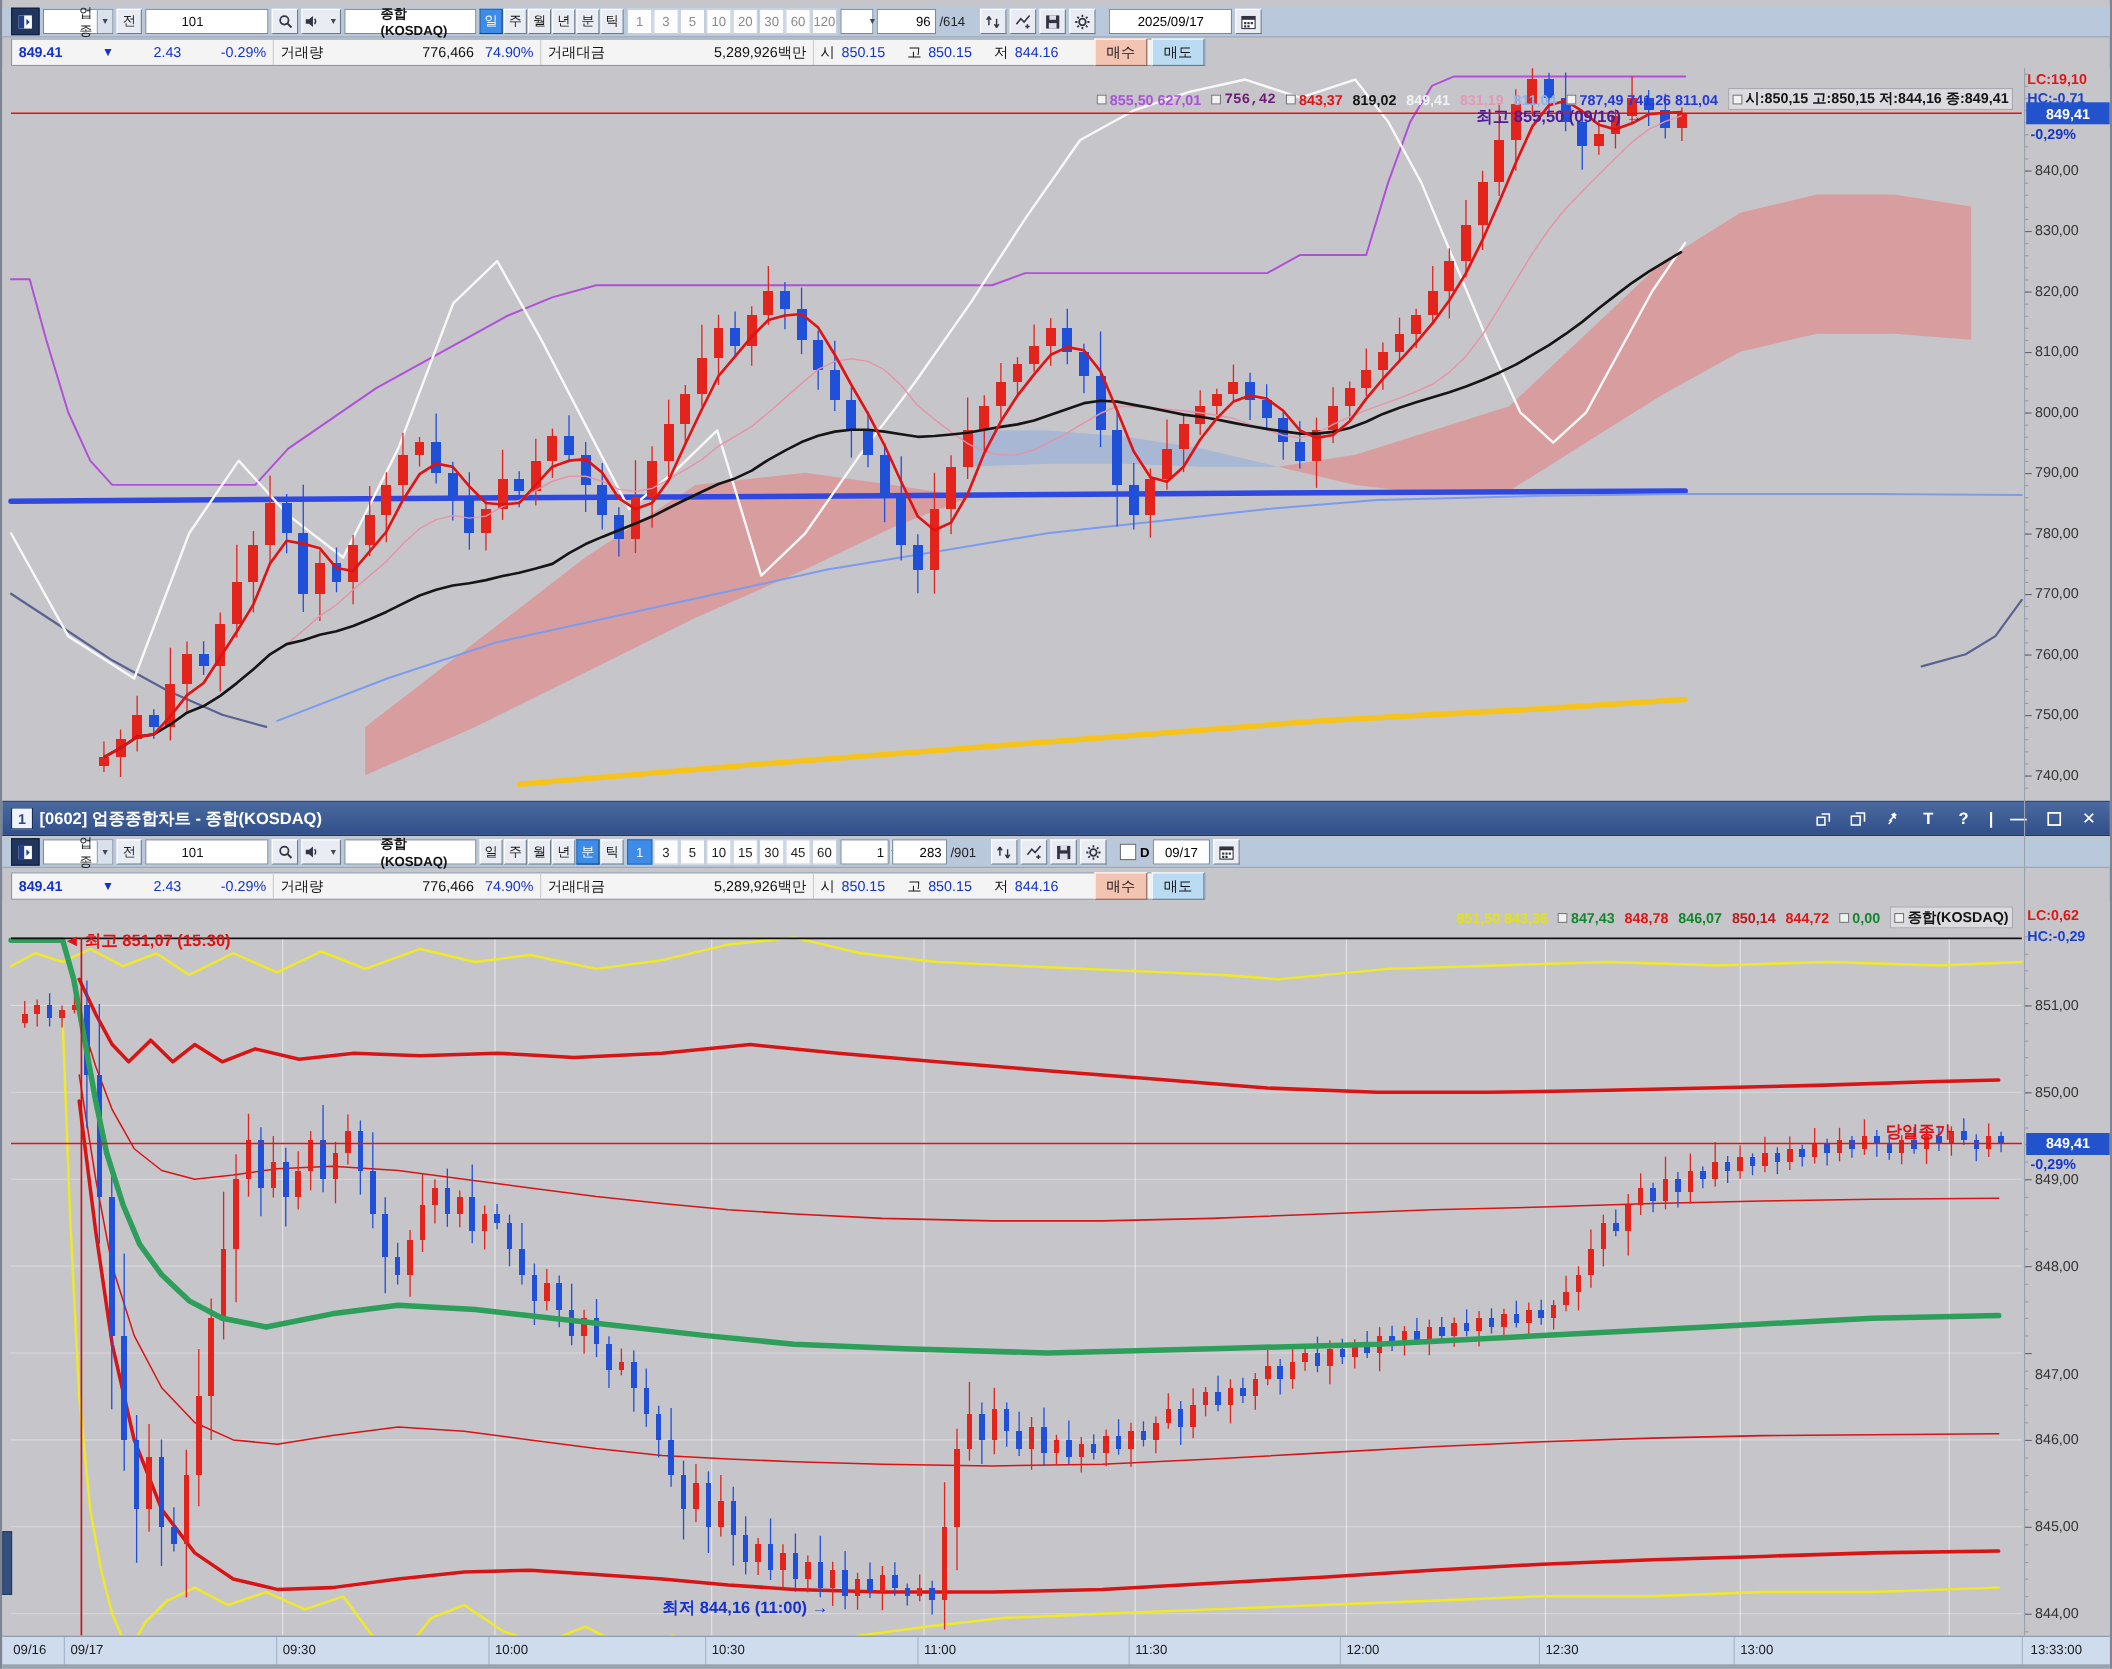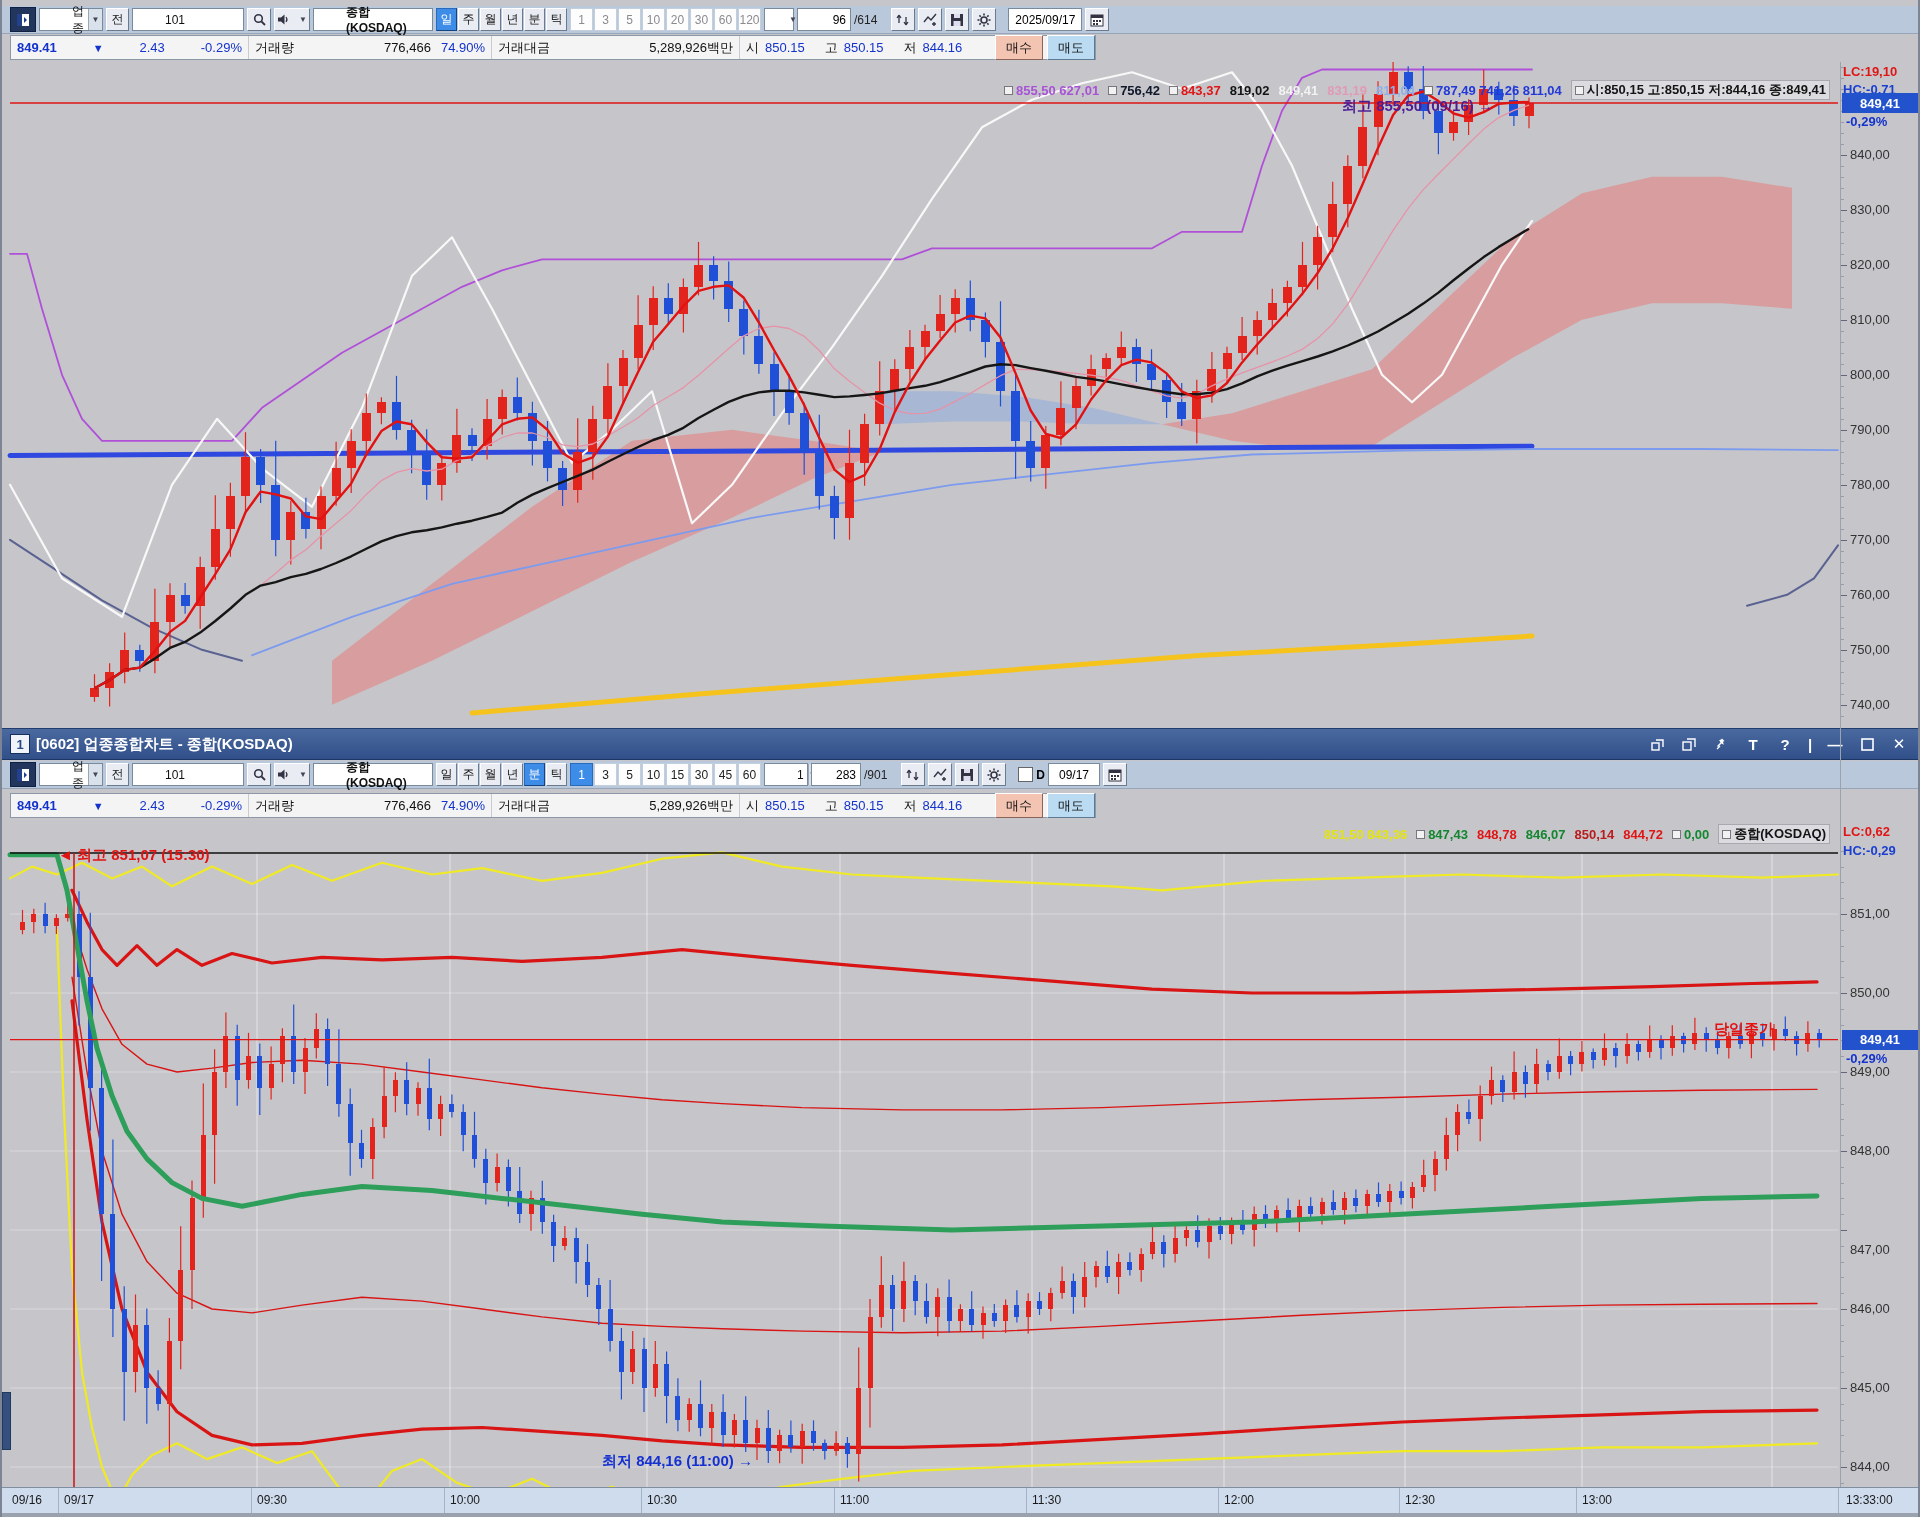--- a/index.html
+++ b/index.html
@@ -157,21 +157,21 @@
             <line x1="0.5" y1="7" x2="2.5" y2="7"></line>
             <line x1="11.5" y1="7" x2="13.5" y2="7"></line>
             <line x1="2.4" y1="2.4" x2="3.8" y2="3.8"></line>
             <line x1="10.2" y1="10.2" x2="11.6" y2="11.6"></line>
             <line x1="2.4" y1="11.6" x2="3.8" y2="10.2"></line>
             <line x1="10.2" y1="3.8" x2="11.6" y2="2.4"></line>
           </g>
         </svg>
     </div>
     <div style="width:6px"></div>
-    <input class="numin" style="width: 74px; text-align: center;" value="2025/09/17">
+    <input class="numin" style="width: 112px; text-align: center;" value="2025/09/17">
     <div class="icobtn">
       <svg width="14" height="14" viewBox="0 0 14 14">
           <rect x="1" y="2" width="12" height="11" fill="#fff" stroke="#334"></rect>
           <rect x="1" y="2" width="12" height="3" fill="#334"></rect>
           <g fill="#334">
             <rect x="3" y="7" width="2" height="2"></rect>
             <rect x="6" y="7" width="2" height="2"></rect>
             <rect x="9" y="7" width="2" height="2"></rect>
             <rect x="3" y="10" width="2" height="2"></rect>
             <rect x="6" y="10" width="2" height="2"></rect>
@@ -414,21 +414,21 @@
         <rect x="1522.5" y="41" width="9" height="13.254999999999825" fill="#e3241c" shape-rendering="crispEdges"></rect>
         <polyline points="92.5,626.3 107.6,618.0 122.7,607.9 137.8,605.6 152.9,596.6 168.0,585.9 183.1,579.9 198.2,570.6 213.3,559.0 228.4,546.5 243.5,532.8 258.6,523.6 273.7,511.2 288.8,497.9 303.9,487.8 319.0,474.1 334.1,461.3 349.2,448.4 364.3,432.4 379.4,418.6 394.5,410.4 409.6,406.7 424.7,409.0 439.8,407.2 454.9,398.5 470.0,393.0 485.1,383.8 500.2,375.5 515.3,371.0 530.4,371.0 545.5,375.5 560.6,382.9 575.7,384.7 590.8,382.0 605.9,373.7 621.0,365.0 636.1,355.8 651.2,343.5 666.3,334.8 681.4,325.6 696.5,313.2 711.6,299.9 726.7,286.6 741.8,273.8 756.9,266.5 772.0,264.2 787.1,266.5 802.2,274.3 817.3,288.5 832.4,306.8 847.5,319.2 862.6,330.6 877.7,341.2 892.8,348.5 907.9,351.7 923.0,351.3 938.1,347.1 953.2,339.3 968.3,331.5 983.4,322.4 998.5,313.7 1013.6,307.3 1028.7,307.7 1043.8,308.6 1058.9,310.0 1074.0,311.4 1089.1,313.2 1104.2,315.5 1119.3,318.3 1134.4,323.8 1149.5,328.8 1164.6,333.8 1179.7,336.1 1194.8,332.0 1209.9,323.8 1225.0,316.9 1240.1,310.9 1255.2,305.4 1270.3,299.9 1285.4,294.0 1300.5,287.1 1315.6,276.5 1330.7,261.9 1345.8,242.2 1360.9,217.9 1376.0,193.1 1391.1,168.4 1406.2,146.4 1421.3,127.6 1436.4,112.0 1451.5,96.9 1466.6,81.8 1481.7,67.1 1496.8,55.6 1511.9,48.3 1527.0,43.1" fill="none" stroke="#e693a8" stroke-width="1.3" stroke-linejoin="round"></polyline>
         <polyline points="92.5,626.3 107.6,618.0 122.7,607.9 137.8,605.6 152.9,596.6 168.0,585.9 183.1,579.9 198.2,570.6 213.3,559.0 228.4,546.5 243.5,532.8 258.6,523.6 273.7,520.1 288.8,515.1 303.9,511.9 319.0,507.0 334.1,501.0 349.2,494.3 364.3,486.7 379.4,479.4 394.5,474.1 409.6,470.3 424.7,468.2 439.8,465.4 454.9,461.7 470.0,458.7 485.1,454.9 500.2,450.6 515.3,440.8 530.4,432.6 545.5,426.1 560.6,420.0 575.7,413.9 590.8,407.6 605.9,399.8 621.0,392.3 636.1,385.0 651.2,378.0 666.3,372.9 681.4,365.8 696.5,356.0 711.6,347.7 726.7,339.9 741.8,334.2 756.9,330.4 772.0,328.7 787.1,328.7 802.2,330.4 817.3,332.8 832.4,335.1 847.5,334.4 862.6,333.0 877.7,331.4 892.8,328.7 907.9,326.1 923.0,323.8 938.1,320.2 953.2,315.1 968.3,309.8 983.4,304.5 998.5,302.3 1013.6,303.1 1028.7,306.1 1043.8,308.8 1058.9,311.8 1074.0,314.9 1089.1,316.9 1104.2,319.4 1119.3,322.4 1134.4,325.3 1149.5,327.9 1164.6,330.2 1179.7,332.2 1194.8,332.2 1209.9,330.6 1225.0,327.1 1240.1,321.4 1255.2,314.3 1270.3,308.6 1285.4,303.7 1300.5,299.2 1315.6,294.5 1330.7,289.4 1345.8,283.5 1360.9,276.8 1376.0,269.5 1391.1,260.7 1406.2,251.7 1421.3,241.6 1436.4,230.6 1451.5,218.3 1466.6,206.5 1481.7,195.1 1496.8,184.9 1511.9,175.8 1527.0,166.7" fill="none" stroke="#161616" stroke-width="2.4" stroke-linejoin="round"></polyline>
         <polyline points="92.5,626.3 107.6,618.0 122.7,607.9 137.8,605.6 152.9,589.1 168.0,569.9 183.1,558.9 198.2,535.5 213.3,512.1 228.4,487.4 243.5,450.3 258.6,429.6 273.7,432.4 288.8,436.5 303.9,454.4 319.0,457.1 334.1,439.3 349.2,421.4 364.3,392.5 379.4,369.1 394.5,359.5 409.6,362.3 424.7,380.1 439.8,395.3 454.9,396.6 470.0,395.3 485.1,378.8 500.2,362.3 515.3,356.8 530.4,355.4 545.5,367.8 560.6,391.1 575.7,400.8 590.8,395.3 605.9,374.6 621.0,341.6 636.1,310.0 651.2,279.8 666.3,261.9 681.4,244.0 696.5,228.9 711.6,224.8 726.7,223.4 741.8,235.8 756.9,260.5 772.0,288.0 787.1,314.1 802.2,343.0 817.3,376.0 832.4,407.6 847.5,420.0 862.6,413.1 877.7,387.0 892.8,349.9 907.9,321.0 923.0,297.6 938.1,278.4 953.2,260.5 968.3,253.6 983.4,256.4 998.5,275.6 1013.6,311.4 1028.7,348.5 1043.8,371.9 1058.9,376.0 1074.0,362.3 1089.1,337.5 1104.2,318.3 1119.3,303.1 1134.4,297.6 1149.5,300.4 1164.6,311.4 1179.7,329.3 1194.8,336.1 1209.9,333.4 1225.0,321.0 1240.1,300.4 1255.2,282.5 1270.3,266.0 1285.4,249.5 1300.5,231.6 1315.6,211.0 1330.7,186.3 1345.8,156.0 1360.9,121.6 1376.0,85.9 1391.1,52.9 1406.2,33.6 1421.3,29.5 1436.4,39.1 1451.5,51.5 1466.6,55.6 1481.7,50.1 1496.8,41.9 1511.9,40.5 1527.0,39.9" fill="none" stroke="#e21212" stroke-width="2.4" stroke-linejoin="round"></polyline>
         <line x1="8" x2="1836" y1="41" y2="41" stroke="#dd1515" stroke-width="1.4"></line>
       </svg>
   </div>
   <div class="legend" style="top:80px;right:88px">
 
   <span class="li boxed" style="color: rgb(168, 83, 214);">855,50 627,01</span>
-      <span class="li boxed" style="color: #0f172a;">756,42</span>
+      <span class="li boxed" style="color: #701a75; font-family: Liberation Mono, monospace;">756,42</span>
       <span class="li boxed" style="color: rgb(224, 22, 22);">843,37</span>
       <span class="li" style="color: rgb(20, 20, 20);">819,02</span>
       <span class="li" style="color: rgb(242, 242, 242);">849,41</span>
       <span class="li" style="color: rgb(224, 154, 180);">831,19</span>
       <span class="li" style="color: rgb(143, 176, 232);">811,04</span>
       <span class="li boxed" style="color: rgb(34, 56, 216);">787,49 741,26 811,04</span>
       <span class="li boxed chip" style="color: rgb(20, 20, 20);">시:850,15 고:850,15 저:844,16 종:849,41</span>
     </div>
   <div class="lchc" style="top:64px;left:1841px;color:#e01616">LC:19,10</div>
   <div class="lchc" style="top:82px;left:1841px;color:#1a3fd0">HC:-0,71</div>

